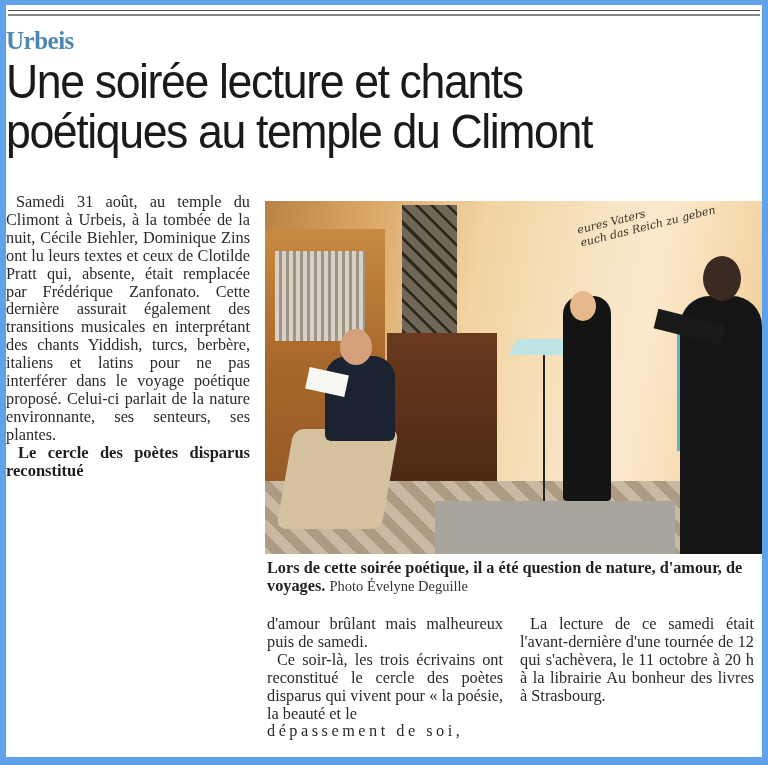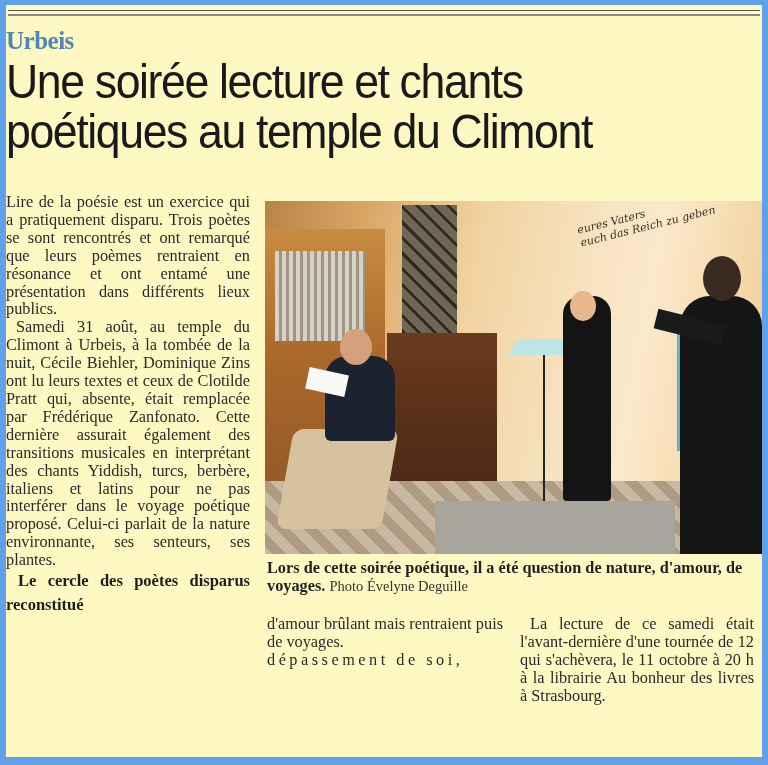--- a/index.html
+++ b/index.html
@@ -4,21 +4,21 @@
 <style>
   html, body { margin: 0; padding: 0; }
   body {
     width: 768px; height: 765px; overflow: hidden;
     background: #5fa2ea;
     position: relative;
     font-family: "DejaVu Serif", serif;
   }
   .page {
     position: absolute; left: 6px; top: 5px; right: 6px; bottom: 8px;
-    background: #fef9c3; overflow: hidden;
+    background: #ffffff; overflow: hidden;
   }
   .rule1 { position: absolute; left: 2px; right: 2px; top: 5px; height: 1px; background: #555; }
   .rule2 { position: absolute; left: 2px; right: 2px; top: 9px; height: 2px; background: #888; }
   .kicker {
     position: absolute; left: 0; top: 22px;
     font-family: "Liberation Serif", serif; font-weight: bold;
     font-size: 25px; color: #4f87b3; letter-spacing: -0.5px;
   }
   .headline {
     position: absolute; left: 0; top: 52px; width: 760px;
@@ -32,21 +32,21 @@
     font-family: "Liberation Serif", serif; font-size: 16.3px; line-height: 17.9px;
     color: #2a2a2a; text-align: justify; hyphens: none;
   }
   .col-left {
     position: absolute; left: 0; top: 188px; width: 244px;
   }
   .col-left p { margin: 0; }
   .indent { text-indent: 10px; }
   .subhead {
     margin: 14px 0 0 0; font-family: "Liberation Serif", serif; font-weight: bold;
-    font-size: 16.5px; line-height: 24px; color: #1e1e1e; text-indent: 12px;
+    font-size: 16.5px; line-height: 18px; color: #1e1e1e; text-indent: 12px;
   }
   .photo {
     position: absolute; left: 259px; top: 196px; width: 497px; height: 353px;
     overflow: hidden;
     background: linear-gradient(100deg, #b88346 0%, #d9a565 18%, #f2d3a1 40%, #f7e4c3 62%, #fbe9cc 72%, #f0c98e 100%);
   }
   .photo .organ {
     position: absolute; left: 0; top: 28px; width: 120px; height: 330px;
     background: linear-gradient(180deg, #c98b42 0%, #a9682b 40%, #8a5224 100%);
   }
@@ -105,21 +105,20 @@
   <div class="rule2"></div>
 
   <div class="kicker">Urbeis</div>
 
   <div class="headline">
     <div>Une soirée lecture et chants</div>
     <div>poétiques au temple du Climont</div>
   </div>
 
   <div class="col-left body-text">
-    <p>Lire de la poésie est un exercice qui a pratiquement disparu. Trois poètes se sont rencontrés et ont remarqué que leurs poèmes rentraient en résonance et ont entamé une présentation dans différents lieux publics.</p>
     <p class="indent">Samedi 31 août, au temple du Climont à Urbeis, à la tombée de la nuit, Cécile Biehler, Dominique Zins ont lu leurs textes et ceux de Clotilde Pratt qui, absente, était remplacée par Frédérique Zanfonato. Cette dernière assurait également des transitions musicales en interprétant des chants Yiddish, turcs, berbère, italiens et latins pour ne pas interférer dans le voyage poétique proposé. Celui-ci parlait de la nature environnante, ses senteurs, ses plantes.</p>
     <p class="subhead">Le cercle des poètes disparus reconstitué</p>
   </div>
 
   <div class="photo">
     <div class="organ"></div>
     <div class="pipes"></div>
     <div class="window"></div>
     <div class="pulpit"></div>
     <div class="floor"></div>
@@ -141,20 +140,21 @@
       <div>euch das Reich zu geben</div>
     </div>
   </div>
 
   <div class="caption">
     <b>Lors de cette soirée poétique, il a été question de nature, d'amour, de voyages.</b>
     <span class="credit">Photo Évelyne Deguille</span>
   </div>
 
   <div class="col-mid body-text">
-    <p>d'amour brûlant mais rentraient puis de voyages.</p>
+    <p>d'amour brûlant mais malheureux puis de samedi.</p>
+    <p class="indent">Ce soir-là, les trois écrivains ont reconstitué le cercle des poètes disparus qui vivent pour « la poésie, la beauté et le</p>
     <p class="spaced">dépassement de soi,</p>
   </div>
 
   <div class="col-right body-text">
     <p class="indent">La lecture de ce samedi était l'avant-dernière d'une tournée de 12 qui s'achèvera, le 11 octobre à 20 h à la librairie Au bonheur des livres à Strasbourg.</p>
   </div>
 </div>
 
 </body></html>

